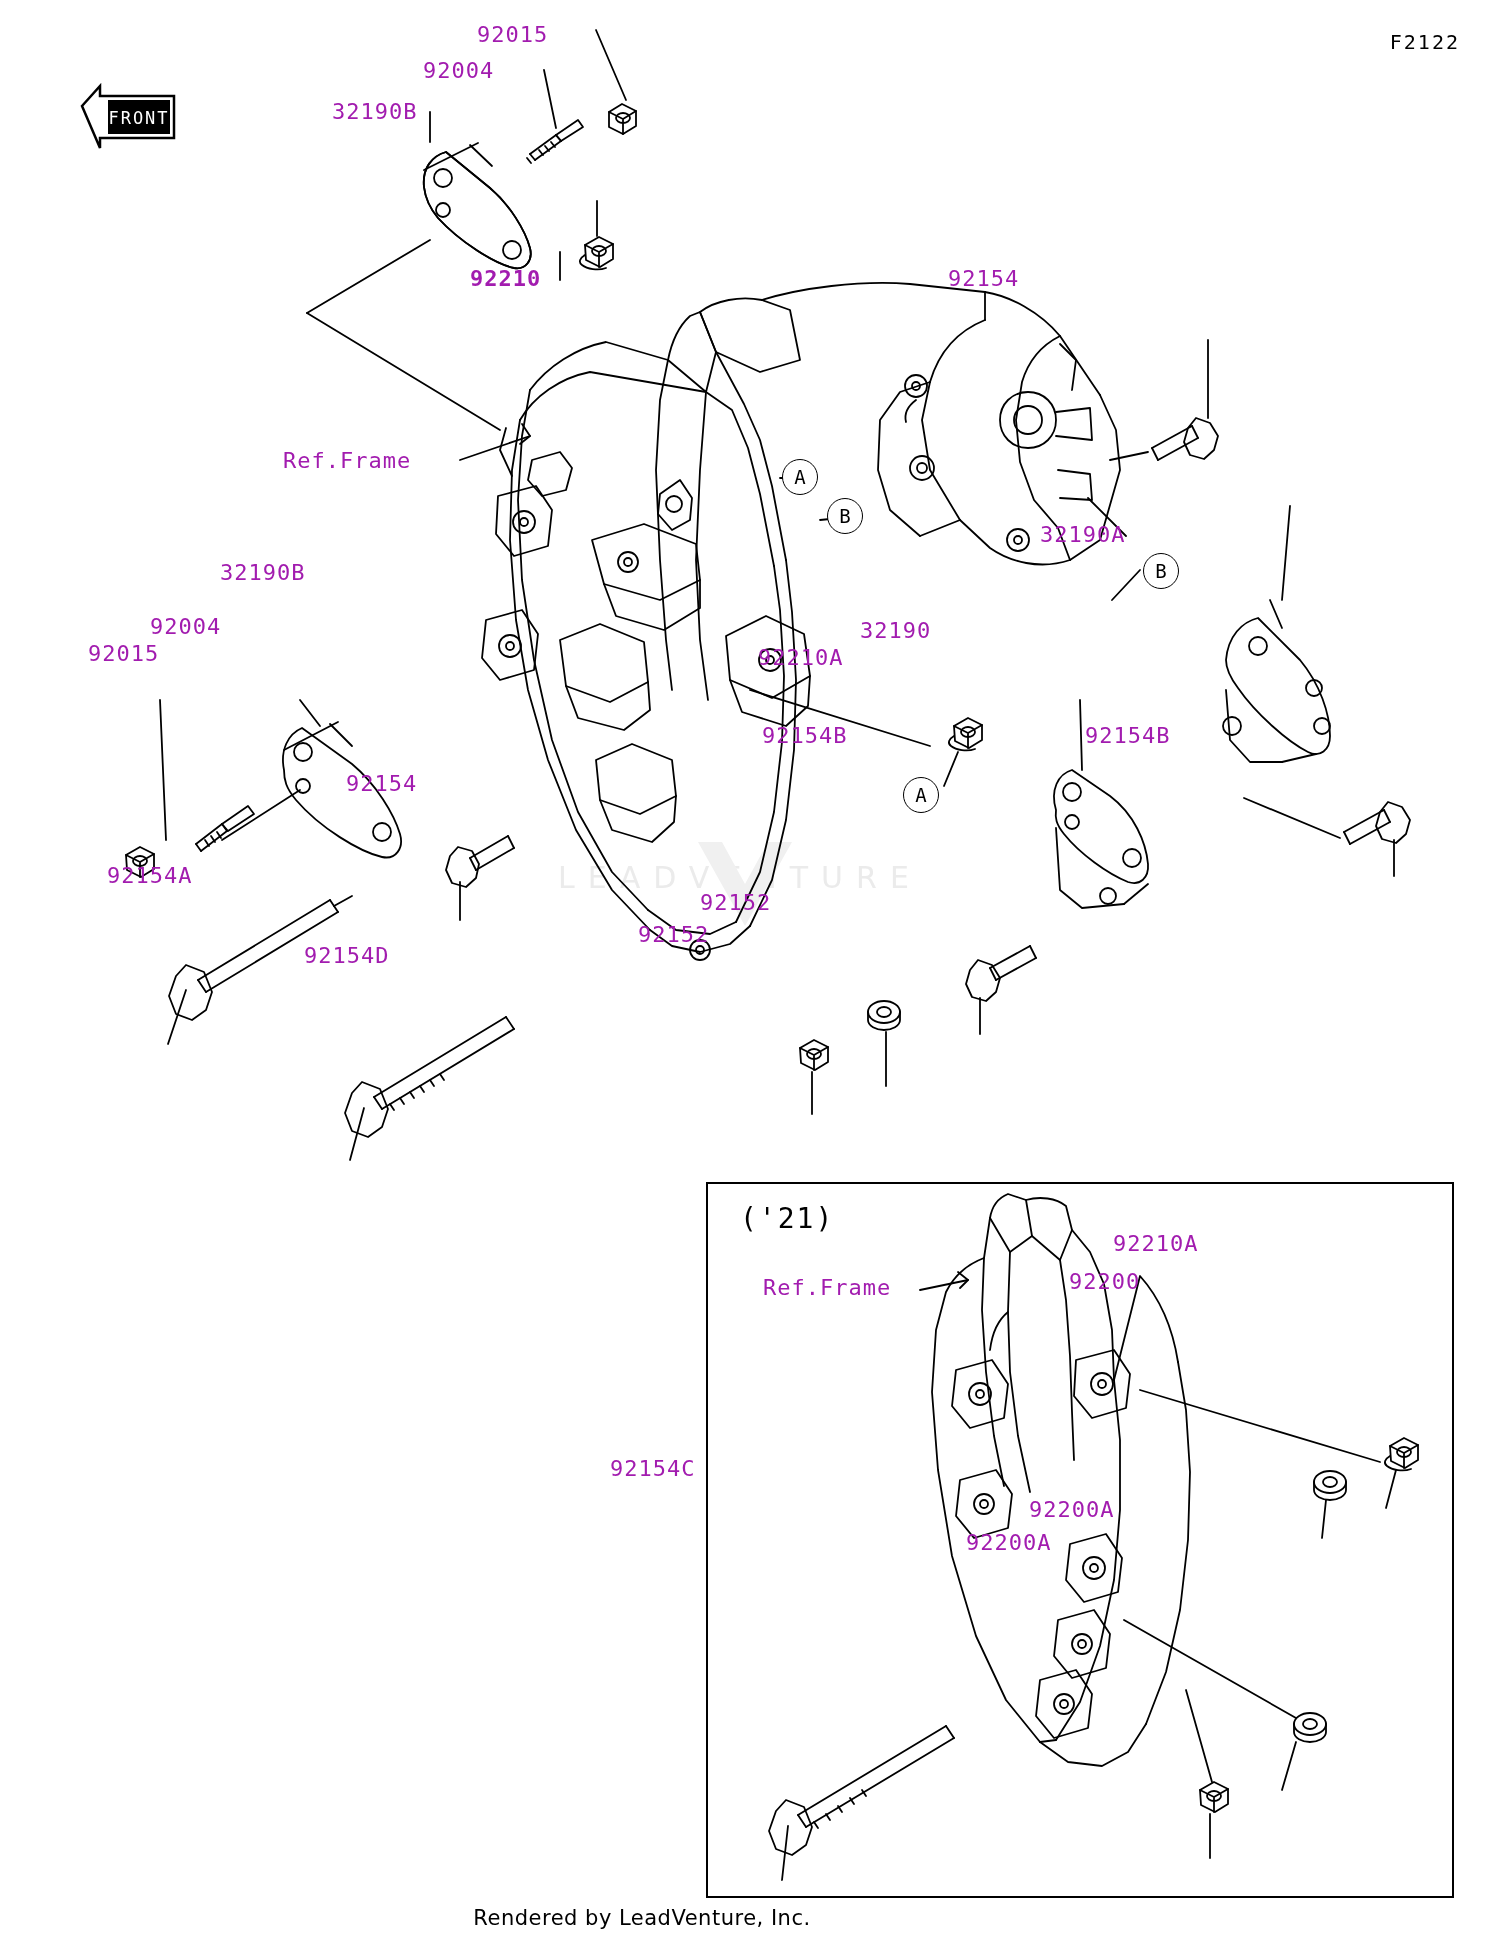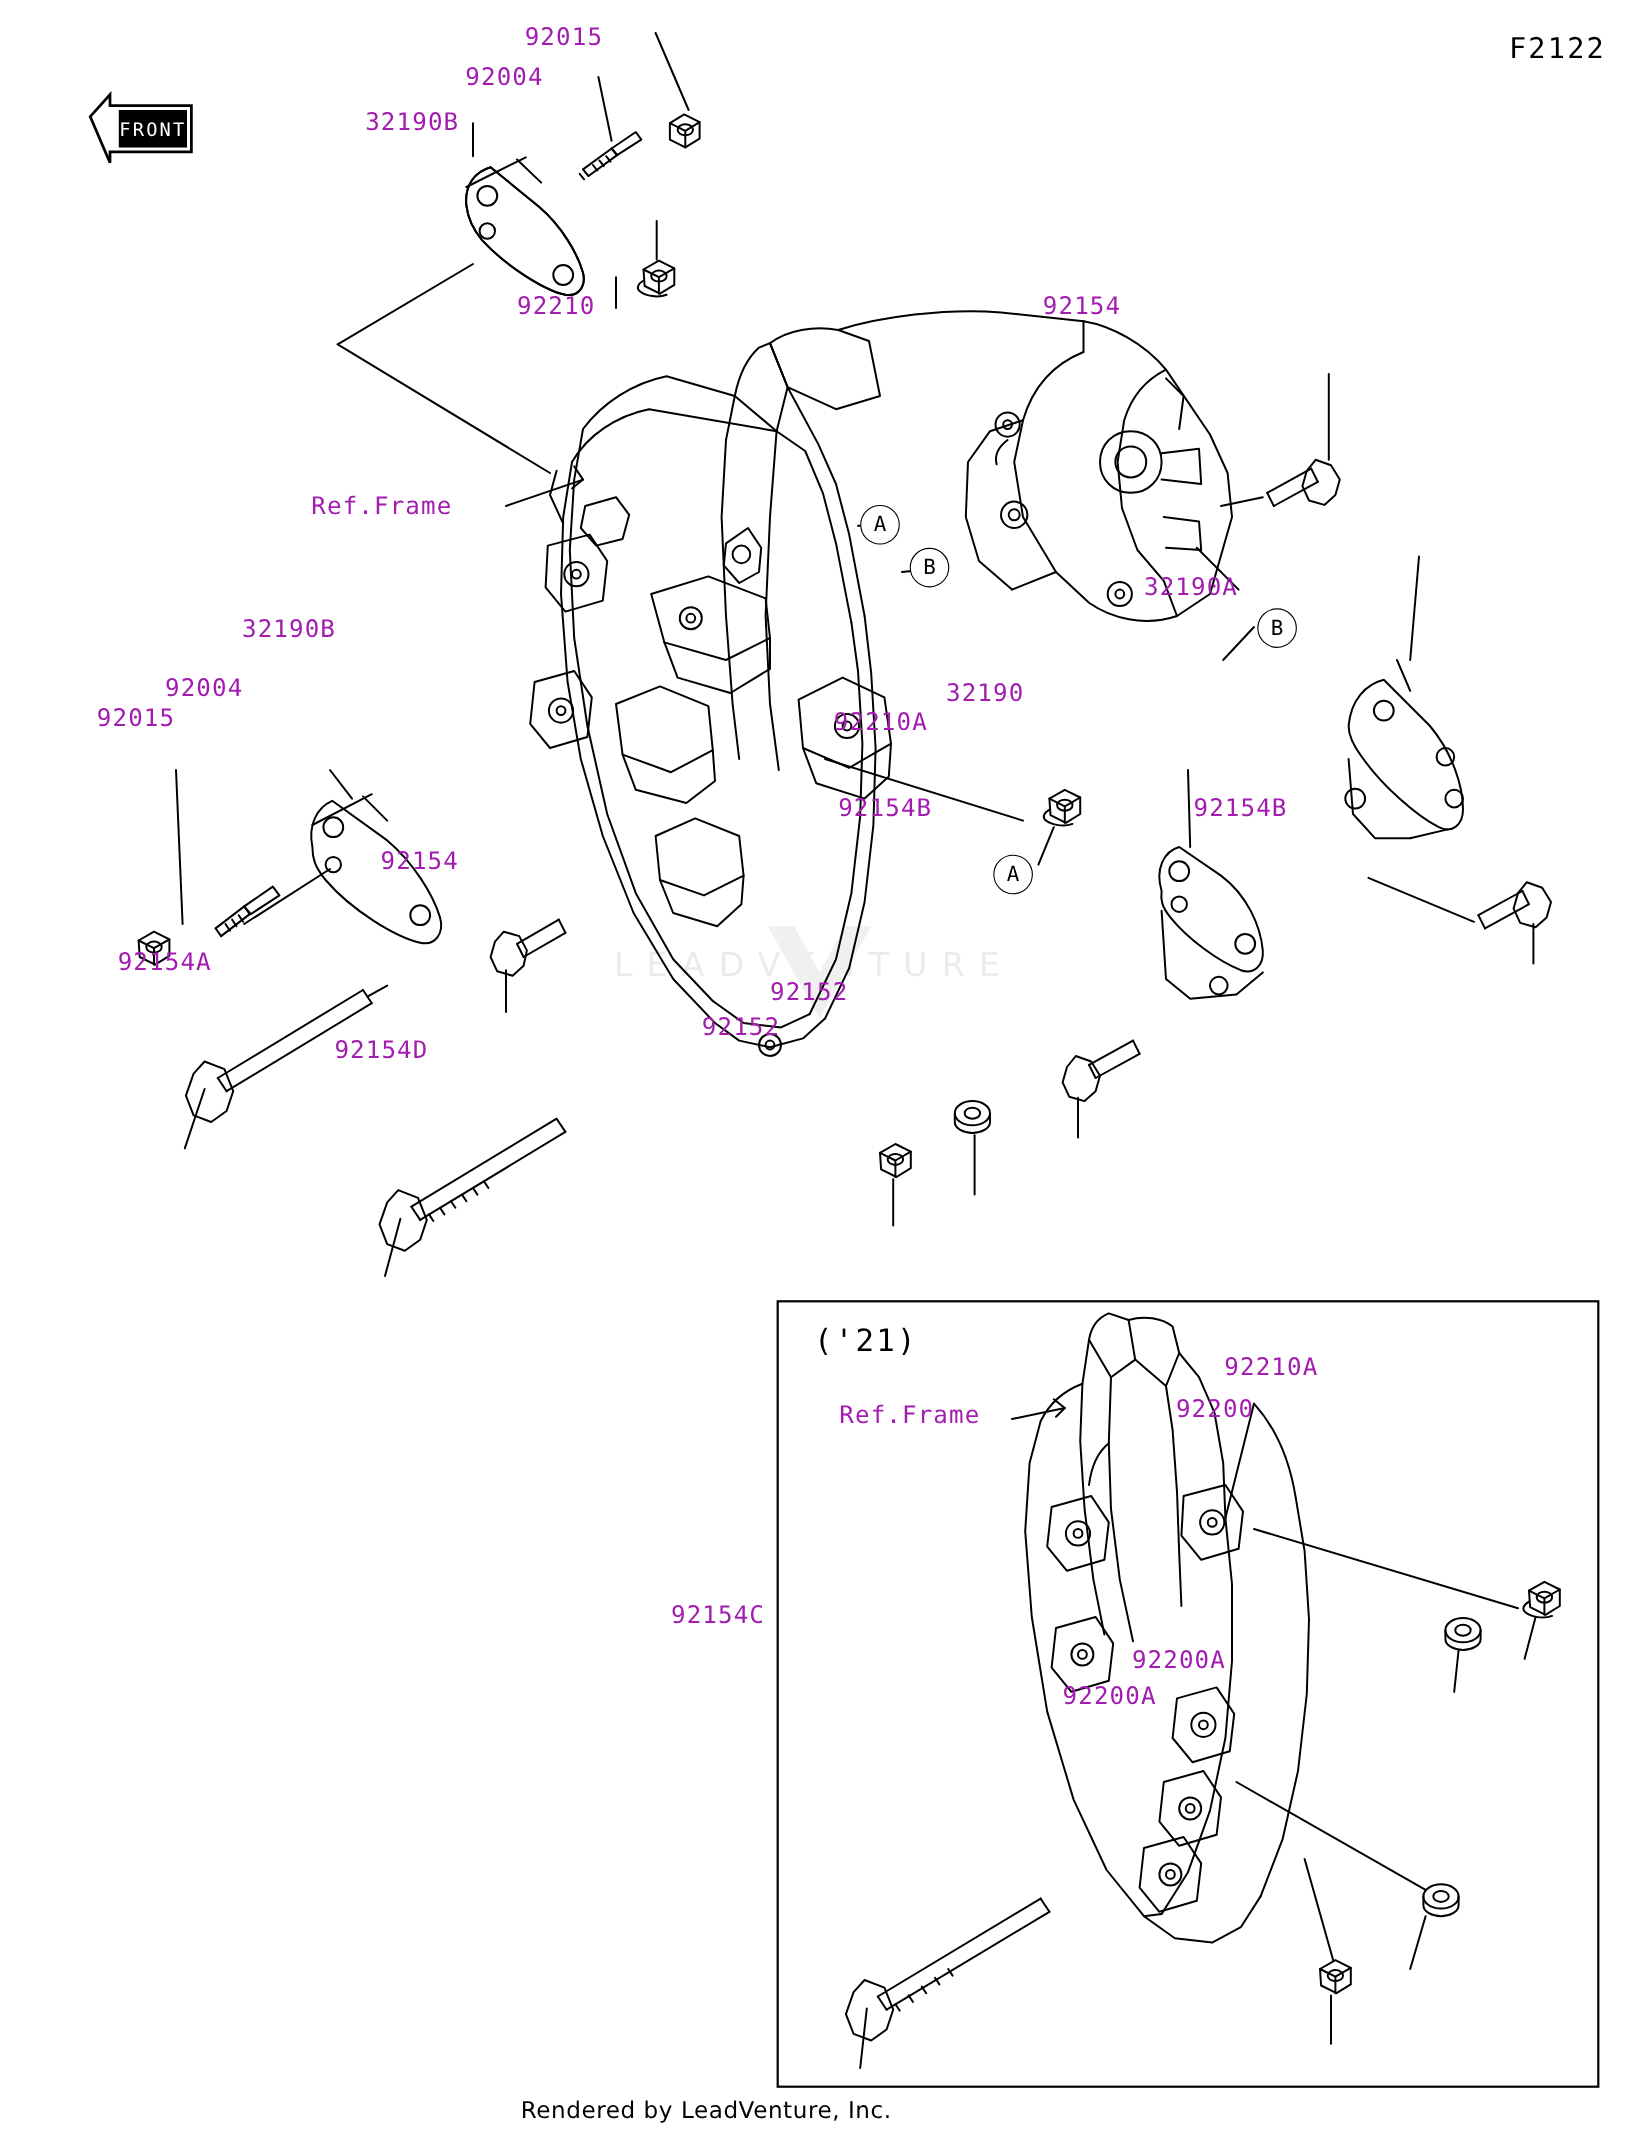--- a/index.html
+++ b/index.html
@@ -23,21 +23,21 @@
     font-family: "DejaVu Sans Mono", monospace;
     font-size: 22px;
     letter-spacing: 1px;
     color: #a21caf;
     white-space: nowrap;
   }
   .sheetcode {
     position: absolute;
     right: 40px;
     top: 30px;
-    font-size: 26px;
+    font-size: 20px;
     letter-spacing: 2px;
   }
   .footer {
     position: absolute;
     bottom: 8px;
     left: 0;
     width: 1284px;
     text-align: center;
     font-family: "DejaVu Sans", sans-serif;
     font-size: 21px;
@@ -408,21 +408,21 @@
       <path d="M798 1815 L806 1827"></path>
       <path d="M946 1726 L954 1738"></path>
       <path d="M814 1822 L818 1828 M826 1814 L830 1820 M838 1806 L842 1812 M850 1798 L854 1804 M862 1790 L866 1796"></path>
       <path d="M788 1826 L782 1880"></path>
     </g>
   </svg>
 
   <div class="lbl" style="left:477px; top:22px;">92015</div>
   <div class="lbl" style="left:423px; top:58px;">92004</div>
   <div class="lbl" style="left:332px; top:99px;">32190B</div>
-  <div class="lbl" style="left:470px; top:266px;">92210</div>
+  <div class="lbl" style="left:470px; top:266px;font-weight:bold;">92210</div>
   <div class="lbl" style="left:948px; top:266px;">92154</div>
   <div class="lbl" style="left:283px; top:448px;">Ref.Frame</div>
   <div class="lbl" style="left:1040px; top:478px;margin-top:44px;">32190A</div>
   <div class="lbl" style="left:220px; top:560px;">32190B</div>
   <div class="lbl" style="left:150px; top:614px;">92004</div>
   <div class="lbl" style="left:88px; top:641px;">92015</div>
   <div class="lbl" style="left:828px; top:618px;margin-left:32px;">32190</div>
   <div class="lbl" style="left:758px; top:645px;">92210A</div>
   <div class="lbl" style="left:762px; top:723px;">92154B</div>
   <div class="lbl" style="left:1085px; top:723px;">92154B</div>

